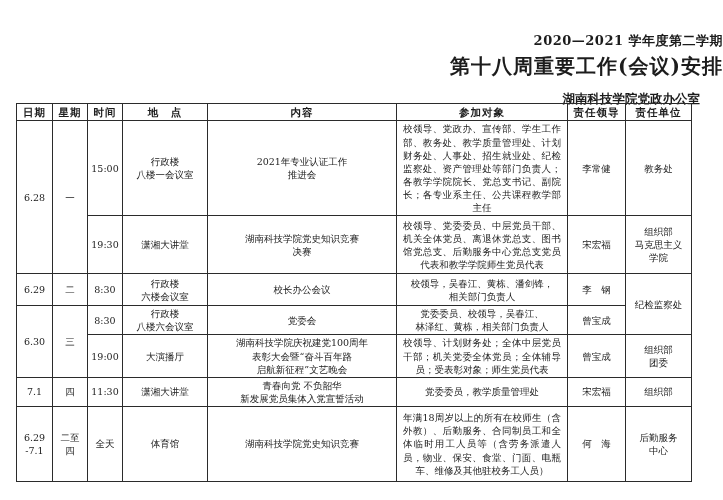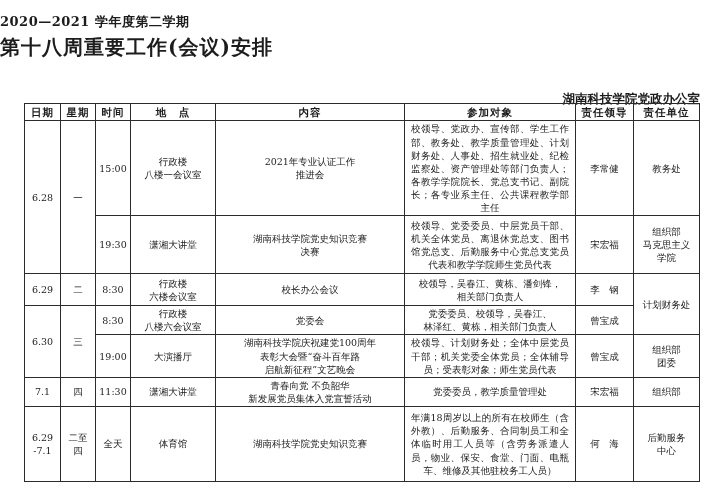--- a/index.html
+++ b/index.html
@@ -1,27 +1,27 @@
 <!DOCTYPE html>
 <html><head>
 <meta charset="utf-8">
 <style>
   html,body{margin:0;padding:0;}
   body{
     width:723px;height:500px;background:#ffffff;position:relative;
     font-family:"DejaVu Serif","Liberation Serif",serif;
     color:#1c1c1c;overflow:hidden;
   }
-  .doc-header{position:absolute;top:13px;left:0;width:723px;text-align:left;}
+  .doc-header{position:absolute;top:32px;left:0;width:723px;text-align:right;}
   .semester{font-size:13px;font-weight:bold;letter-spacing:.5px;}
   .main-title{font-size:20px;font-weight:bold;margin-top:3px;letter-spacing:1px;}
   .date-range{font-size:13.5px;font-weight:bold;margin-top:4px;letter-spacing:.5px;}
   .office{position:absolute;top:91px;right:23px;font-size:12.5px;font-weight:bold;}
   table.sched{
-    position:absolute;left:24px;top:103px;width:675px;
+    position:absolute;left:16px;top:103px;width:675px;
     border-collapse:collapse;table-layout:fixed;
   }
   .sched th,.sched td{
     border:1px solid #2b2b2b;padding:1px 3px;
     font-size:9.5px;line-height:1.38;text-align:center;vertical-align:middle;
     white-space:pre-line;overflow:hidden;
   }
   .sched th{font-size:10.5px;font-weight:bold;letter-spacing:1px;}
   .sched td.just{
     text-align:justify;text-align-last:center;text-justify:inter-character;
@@ -88,21 +88,21 @@
   <tr class="r2">
     <td>6.29</td>
     <td>二</td>
     <td>8:30</td>
     <td>行政楼
 六楼会议室</td>
     <td>校长办公会议</td>
     <td>校领导，吴春江、黄栋、潘剑锋，
 相关部门负责人</td>
     <td>李　钢</td>
-    <td rowspan="2">计划财务处</td>
+    <td rowspan="2">纪检监察处</td>
   </tr>
   <tr class="r3">
     <td rowspan="2">6.30</td>
     <td rowspan="2">三</td>
     <td>8:30</td>
     <td>行政楼
 八楼六会议室</td>
     <td>党委会</td>
     <td>党委委员、校领导，吴春江、
 林泽红、黄栋，相关部门负责人</td>

